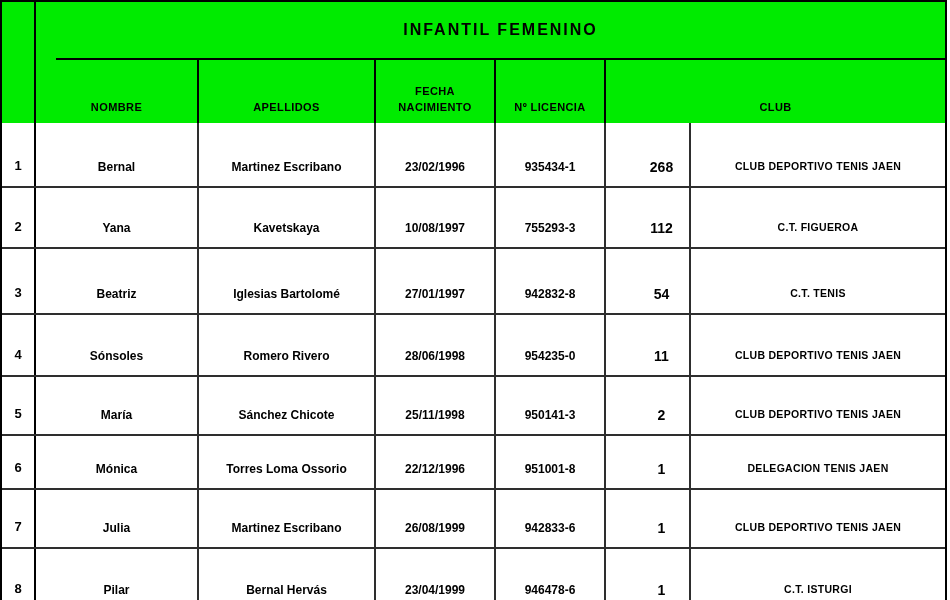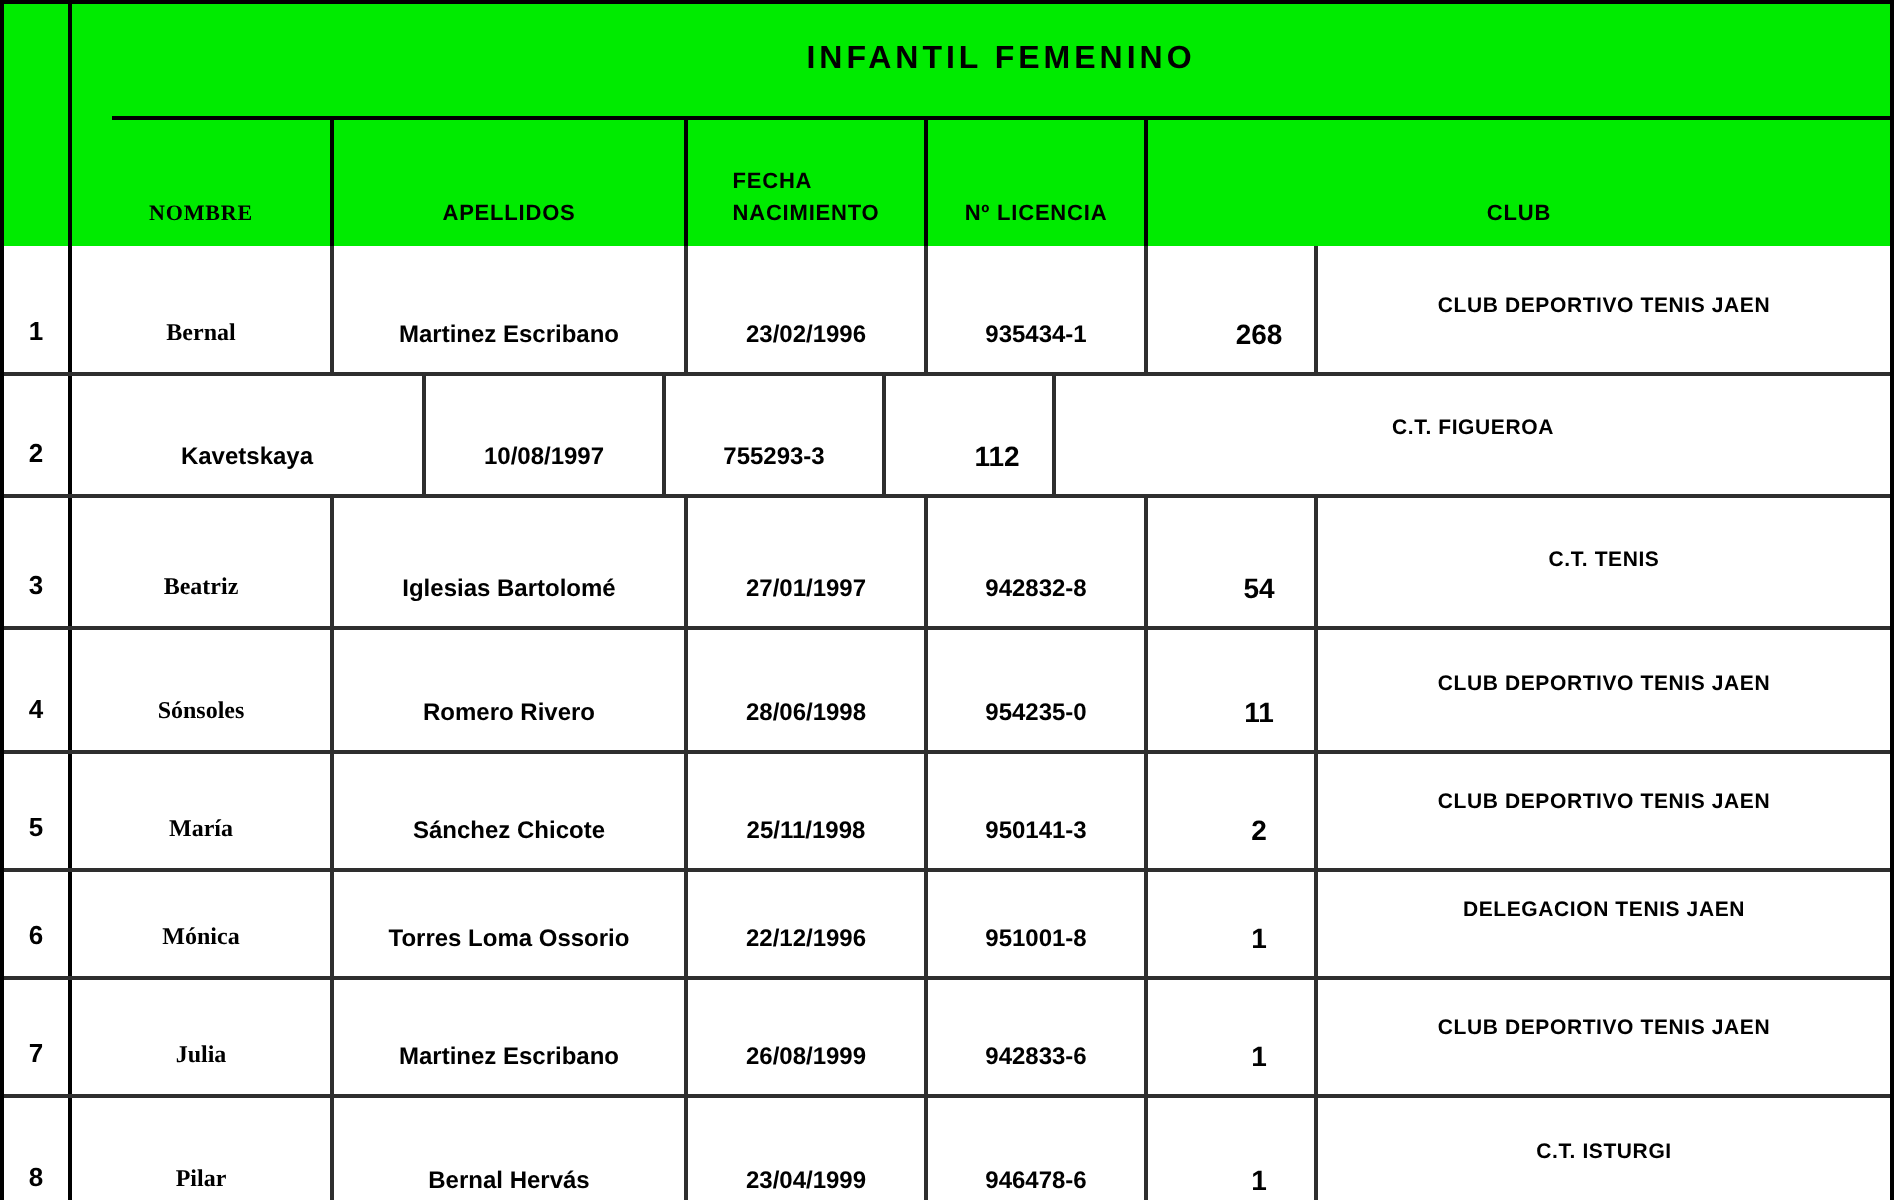--- a/index.html
+++ b/index.html
@@ -36,28 +36,28 @@
   .header-main{flex:1;display:flex;flex-direction:column;min-width:0;}
   .title-cell{
     height:58px;flex:none;
     display:flex;align-items:center;justify-content:center;
     border-bottom:2px solid var(--outer-border);
     font-weight:bold;font-size:16px;letter-spacing:2px;margin-left:20px;
   }
   .col-headers{flex:1;display:flex;min-height:0;}
   .col-h{
     display:flex;align-items:flex-end;justify-content:center;
-    text-align:left;
+    text-align:center;
     font-weight:bold;font-size:11px;letter-spacing:0.4px;
     padding-bottom:7px;white-space:pre-line;line-height:1.45;
     border-right:2px solid var(--outer-border);
   }
   .col-h:last-child{border-right:none;}
   
-  .w-nombre{width:131px;flex:none;font-family:Liberation Serif, serif;}
+  .w-nombre{width:163px;flex:none;}
   .w-apellidos{width:177px;flex:none;}
   .w-fecha{width:120px;flex:none;}
   .w-licencia{width:110px;flex:none;}
   .w-ranking{width:85px;flex:none;}
   .w-club{flex:1;min-width:0;}
   
   .row{
     display:flex;flex:none;
     border-bottom:2px solid var(--grid-border);
     background:var(--background);
@@ -66,21 +66,21 @@
     display:flex;align-items:flex-end;justify-content:center;
     text-align:center;
     font-weight:bold;font-size:12px;
     padding-bottom:12px;
     border-right:2px solid var(--grid-border);
     overflow:hidden;
   }
   .c:last-child{border-right:none;}
   .c-num{width:34px;flex:none;font-size:13px;padding-bottom:13px;border-right:2px solid var(--outer-border);}
   .c-ranking{font-size:14px;padding-bottom:11px;padding-left:28px;}
-  .c-club{font-size:10.5px;letter-spacing:0.3px;padding-bottom:27px;}
+  .c-club{font-size:10.5px;letter-spacing:0.3px;padding-bottom:14px;}
 </style>
 </head>
 <body>
 
 <div class="sheet">
 
   <div class="header">
     <div class="corner-cell"></div>
     <div class="header-main">
       <div class="title-cell">INFANTIL FEMENINO</div>
@@ -100,20 +100,21 @@
     <div class="c c-num">1</div>
     <div class="c w-nombre c-nombre">Bernal</div>
     <div class="c w-apellidos c-apellidos">Martinez Escribano</div>
     <div class="c w-fecha c-fecha">23/02/1996</div>
     <div class="c w-licencia c-licencia">935434-1</div>
     <div class="c w-ranking c-ranking">268</div>
     <div class="c w-club c-club">CLUB DEPORTIVO TENIS JAEN</div>
   </div>
       <div class="row" style="height: 61px;">
     <div class="c c-num">2</div>
+    <div class="c w-nombre c-nombre">Yana</div>
     <div class="c w-apellidos c-apellidos">Kavetskaya</div>
     <div class="c w-fecha c-fecha">10/08/1997</div>
     <div class="c w-licencia c-licencia">755293-3</div>
     <div class="c w-ranking c-ranking">112</div>
     <div class="c w-club c-club">C.T. FIGUEROA</div>
   </div>
       <div class="row" style="height: 66px;">
     <div class="c c-num">3</div>
     <div class="c w-nombre c-nombre">Beatriz</div>
     <div class="c w-apellidos c-apellidos">Iglesias Bartolomé</div>

